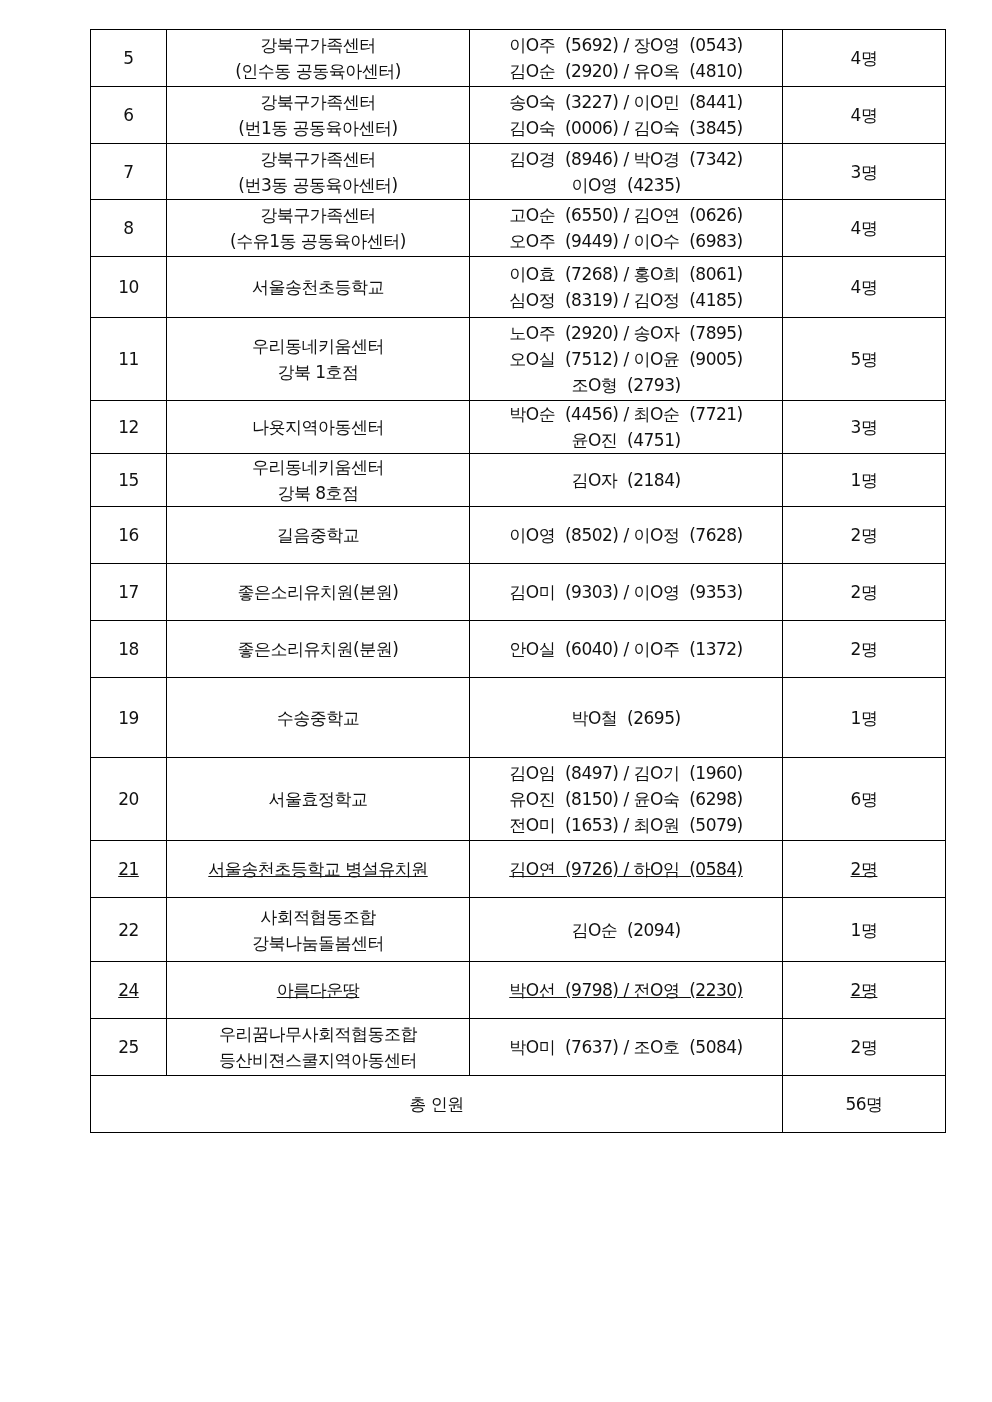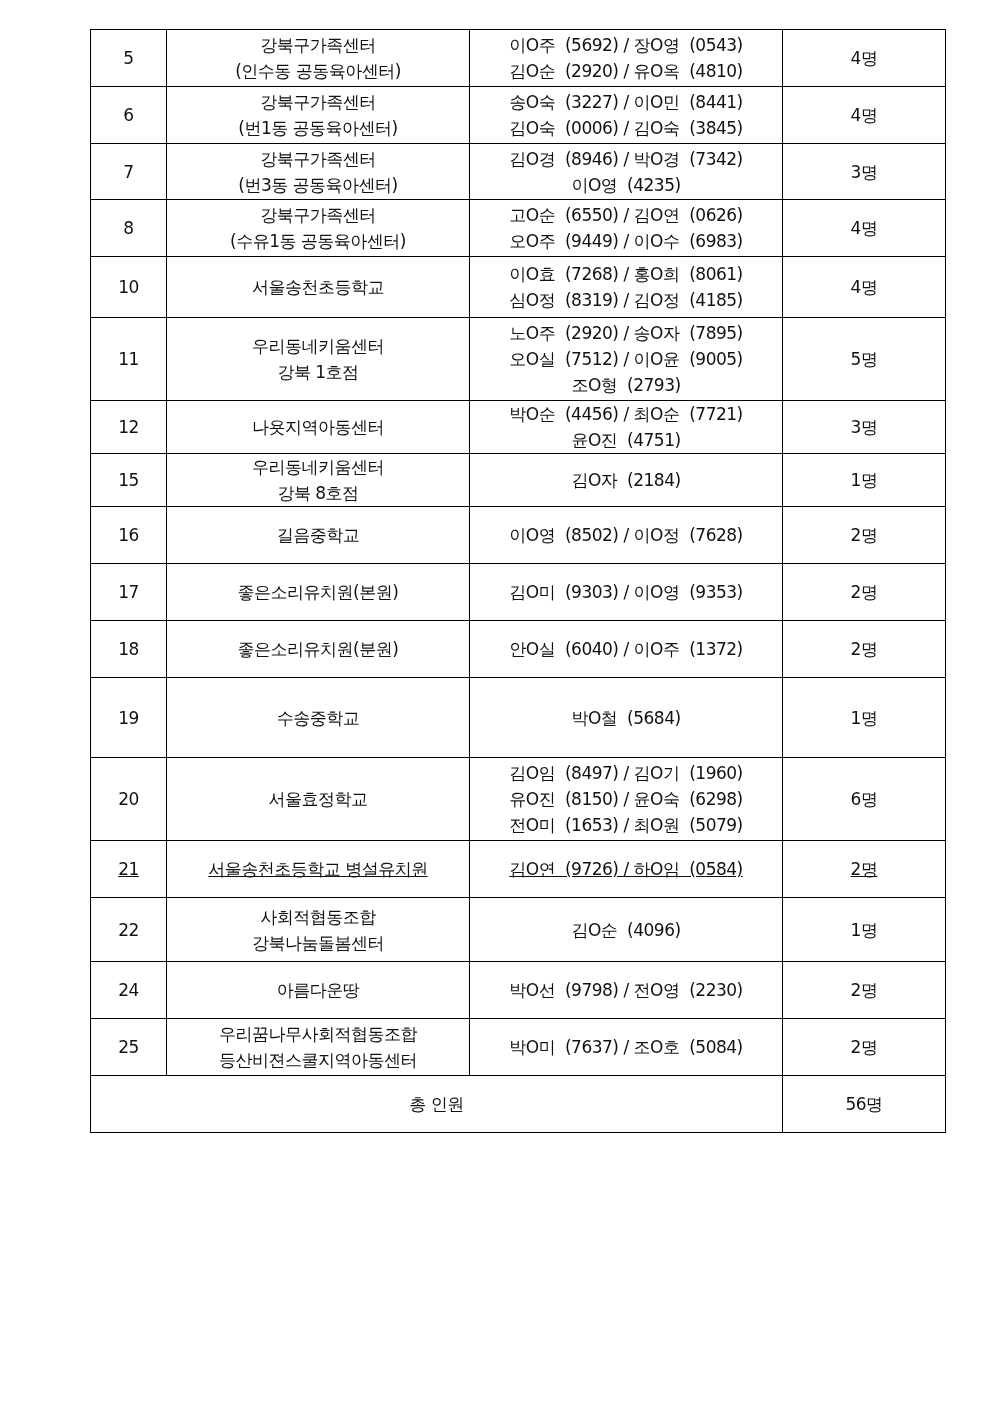--- a/index.html
+++ b/index.html
@@ -147,21 +147,21 @@
           <span class="staff-line">안O실  (6040) / 이O주  (1372)</span>
         </td>
         <td>2명</td>
       </tr>
       <tr style="height: 80px;">
         <td>19</td>
         <td>
           <span class="line">수송중학교</span>
         </td>
         <td>
-          <span class="staff-line">박O철  (5684)</span>
+          <span class="staff-line">박O철  (2695)</span>
         </td>
         <td>1명</td>
       </tr>
       <tr style="height: 83px;">
         <td>20</td>
         <td>
           <span class="line">서울효정학교</span>
         </td>
         <td>
           <span class="staff-line">김O임  (8497) / 김O기  (1960)</span>
@@ -180,25 +180,25 @@
         </td>
         <td>2명</td>
       </tr>
       <tr style="height: 64px; border-radius: 20px;">
         <td>22</td>
         <td>
           <span class="line">사회적협동조합</span>
           <span class="line">강북나눔돌봄센터</span>
         </td>
         <td>
-          <span class="staff-line">김O순  (4096)</span>
+          <span class="staff-line">김O순  (2094)</span>
         </td>
         <td>1명</td>
       </tr>
-      <tr style="height: 57px;">
+      <tr style="height: 57px; text-decoration: underline;">
         <td>24</td>
         <td>
           <span class="line">아름다운땅</span>
         </td>
         <td>
           <span class="staff-line">박O선  (9798) / 전O영  (2230)</span>
         </td>
         <td>2명</td>
       </tr>
       <tr style="height: 57px; margin-left: 24px;">

